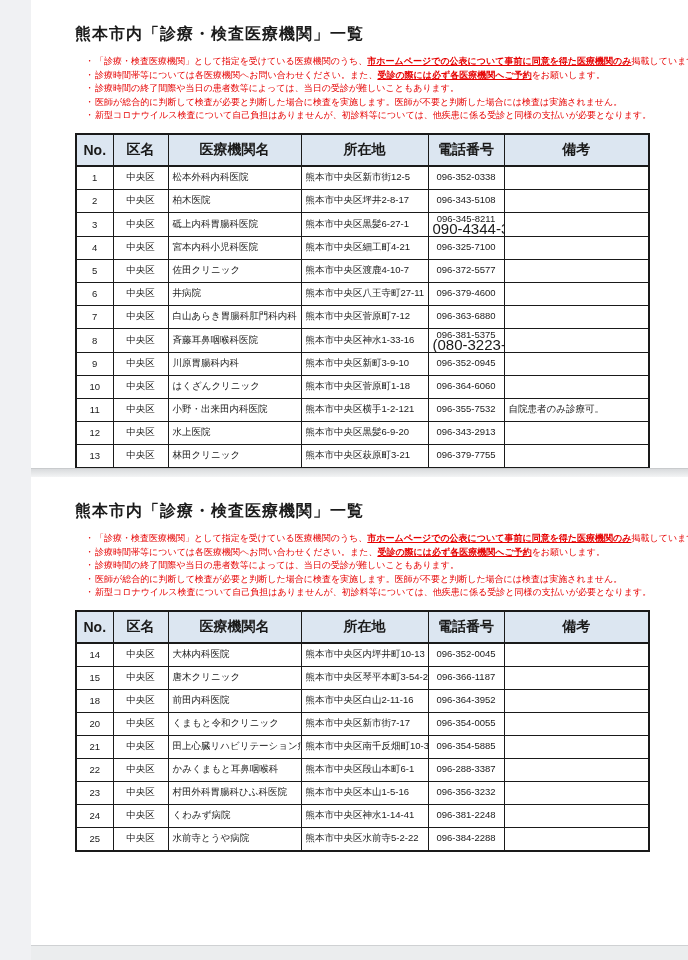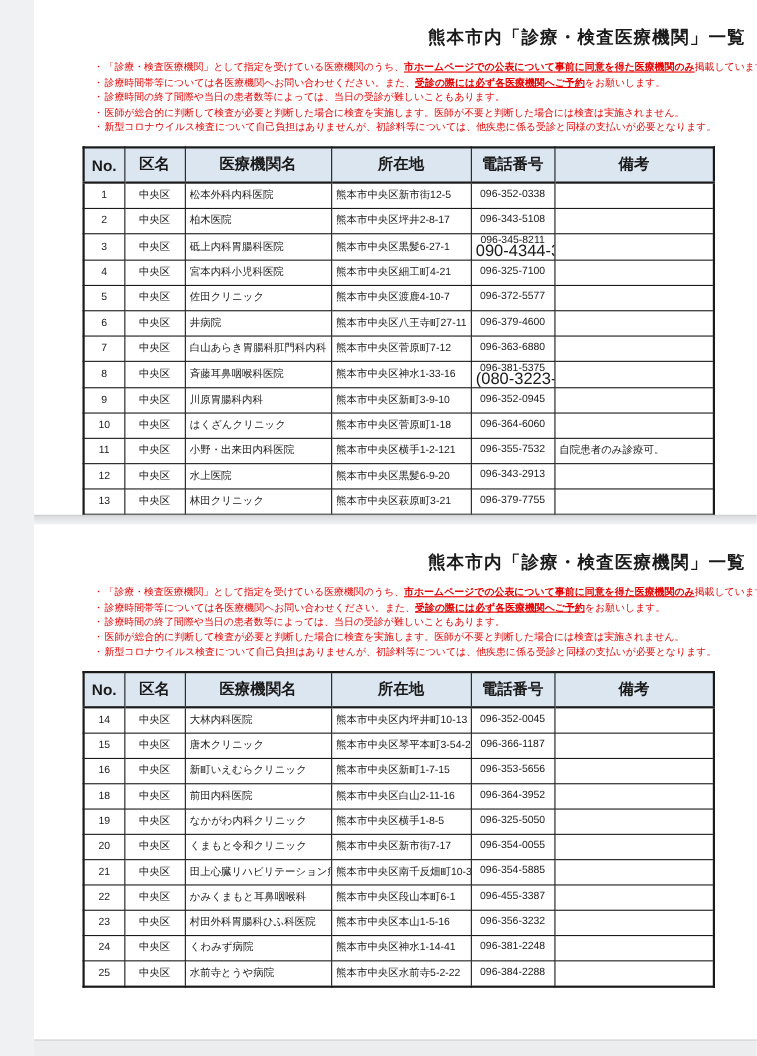--- a/index.html
+++ b/index.html
@@ -1,21 +1,21 @@
 <!DOCTYPE html>
 <html><head>
 <meta charset="utf-8">
 <style>
   html,body{margin:0;padding:0;width:688px;height:960px;overflow:hidden;
     background:#ffffff;font-family:"Liberation Sans","DejaVu Sans",sans-serif;}
   .viewer{position:relative;width:688px;height:960px;}
   .left-strip{position:absolute;left:0;top:0;width:31px;height:960px;background:#f0f1f3;}
   .pages{position:absolute;left:31px;top:0;width:657px;}
   .page{height:468px;box-sizing:border-box;padding:24px 10px 0 44px;overflow:hidden;background:#ffffff;}
-  .page-title{margin:0;text-align:right;font-size:16px;font-weight:bold;color:#1a1a1a;letter-spacing:1px;}
+  .page-title{margin:0;text-align:left;font-size:16px;font-weight:bold;color:#1a1a1a;letter-spacing:1px;}
   .notes{margin:10px 0 0 10px;width:580px;}
   .note{font-size:9px;line-height:13.5px;color:#e60000;white-space:nowrap;}
   .note::before{content:"・";margin-right:1px;color:#e60000;}
   .note .em{font-weight:bold;text-decoration:underline;text-align:center;}
   table.med{border-collapse:collapse;margin-top:10px;width:573px;table-layout:fixed;
     border:2px solid #1a1a1a;font-size:9.5px;color:#1a1a1a;}
   table.med th{background:#dce6f1;border:1px solid #1a1a1a;border-bottom:2px solid #1a1a1a;
     height:28px;font-size:14px;font-weight:bold;text-align:center;padding:1px 2px;}
   table.med td{border:1px solid #1a1a1a;height:20px;padding:1px 4px;overflow:hidden;
     white-space:nowrap;vertical-align:middle;}
@@ -245,50 +245,30 @@
               <td class="cell-no c-center">15</td>
               <td class="cell-ward c-center">中央区</td>
               <td class="cell-name c-left">唐木クリニック</td>
               <td class="cell-address c-left">熊本市中央区琴平本町3-54-2</td>
               <td class="cell-phone c-center">
                 <div>096-366-1187</div>
               </td>
               <td class="cell-note c-left"></td>
             </tr>
             <tr>
-              <td class="cell-no c-center">16</td>
-              <td class="cell-ward c-center">中央区</td>
-              <td class="cell-name c-left">新町いえむらクリニック</td>
-              <td class="cell-address c-left">熊本市中央区新町1-7-15</td>
-              <td class="cell-phone c-center">
-                <div>096-353-5656</div>
-              </td>
-              <td class="cell-note c-left"></td>
-            </tr>
-            <tr>
               <td class="cell-no c-center">18</td>
               <td class="cell-ward c-center">中央区</td>
               <td class="cell-name c-left">前田内科医院</td>
               <td class="cell-address c-left">熊本市中央区白山2-11-16</td>
               <td class="cell-phone c-center">
                 <div>096-364-3952</div>
               </td>
               <td class="cell-note c-left"></td>
             </tr>
             <tr>
-              <td class="cell-no c-center">19</td>
-              <td class="cell-ward c-center">中央区</td>
-              <td class="cell-name c-left">なかがわ内科クリニック</td>
-              <td class="cell-address c-left">熊本市中央区横手1-8-5</td>
-              <td class="cell-phone c-center">
-                <div>096-325-5050</div>
-              </td>
-              <td class="cell-note c-left"></td>
-            </tr>
-            <tr>
               <td class="cell-no c-center">20</td>
               <td class="cell-ward c-center">中央区</td>
               <td class="cell-name c-left">くまもと令和クリニック</td>
               <td class="cell-address c-left">熊本市中央区新市街7-17</td>
               <td class="cell-phone c-center">
                 <div>096-354-0055</div>
               </td>
               <td class="cell-note c-left"></td>
             </tr>
             <tr>
@@ -300,21 +280,21 @@
                 <div>096-354-5885</div>
               </td>
               <td class="cell-note c-left"></td>
             </tr>
             <tr>
               <td class="cell-no c-center">22</td>
               <td class="cell-ward c-center">中央区</td>
               <td class="cell-name c-left">かみくまもと耳鼻咽喉科</td>
               <td class="cell-address c-left">熊本市中央区段山本町6-1</td>
               <td class="cell-phone c-center">
-                <div>096-455-3387</div>
+                <div>096-288-3387</div>
               </td>
               <td class="cell-note c-left"></td>
             </tr>
             <tr>
               <td class="cell-no c-center">23</td>
               <td class="cell-ward c-center">中央区</td>
               <td class="cell-name c-left">村田外科胃腸科ひふ科医院</td>
               <td class="cell-address c-left">熊本市中央区本山1-5-16</td>
               <td class="cell-phone c-center">
                 <div>096-356-3232</div>

